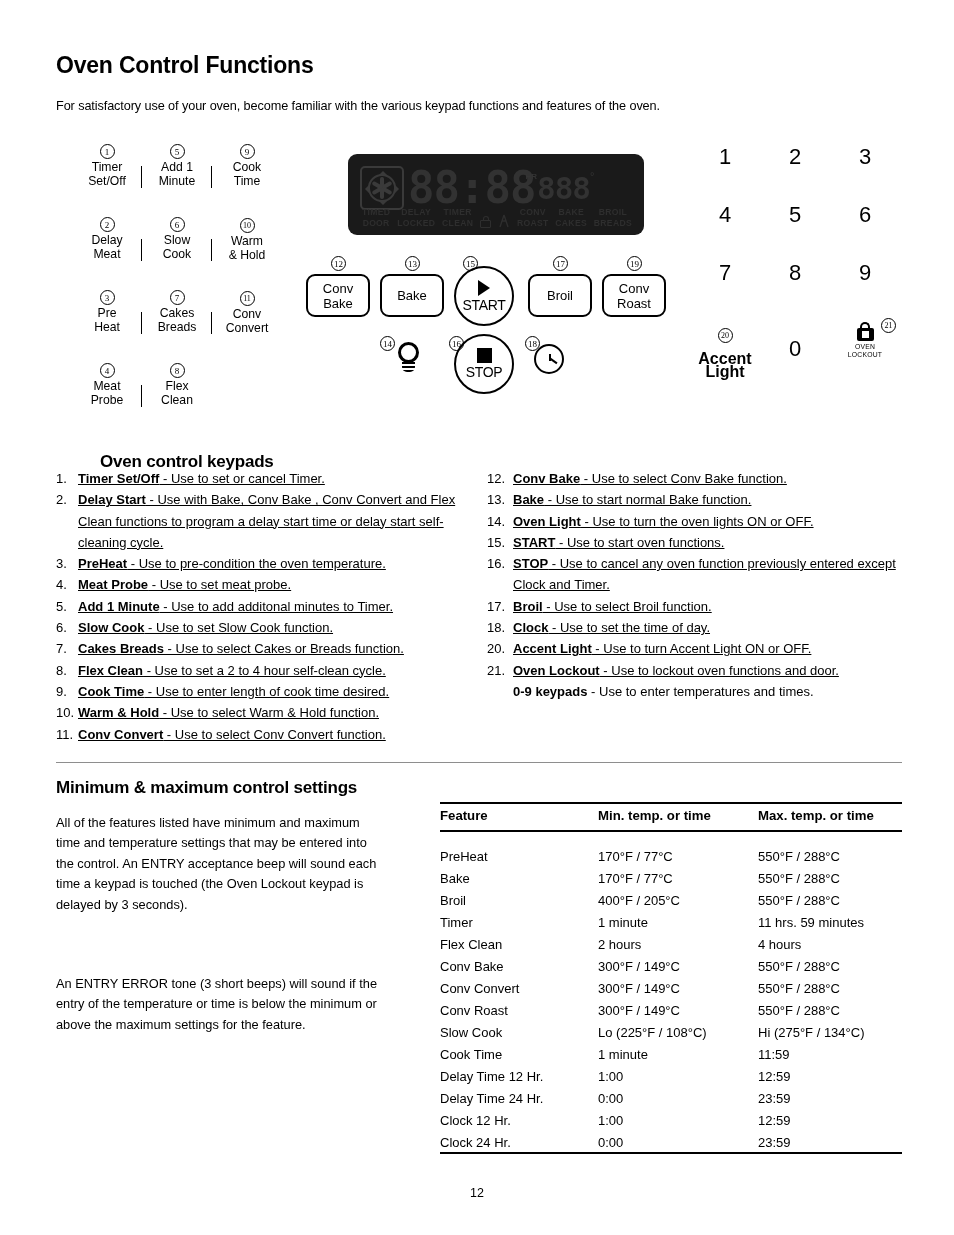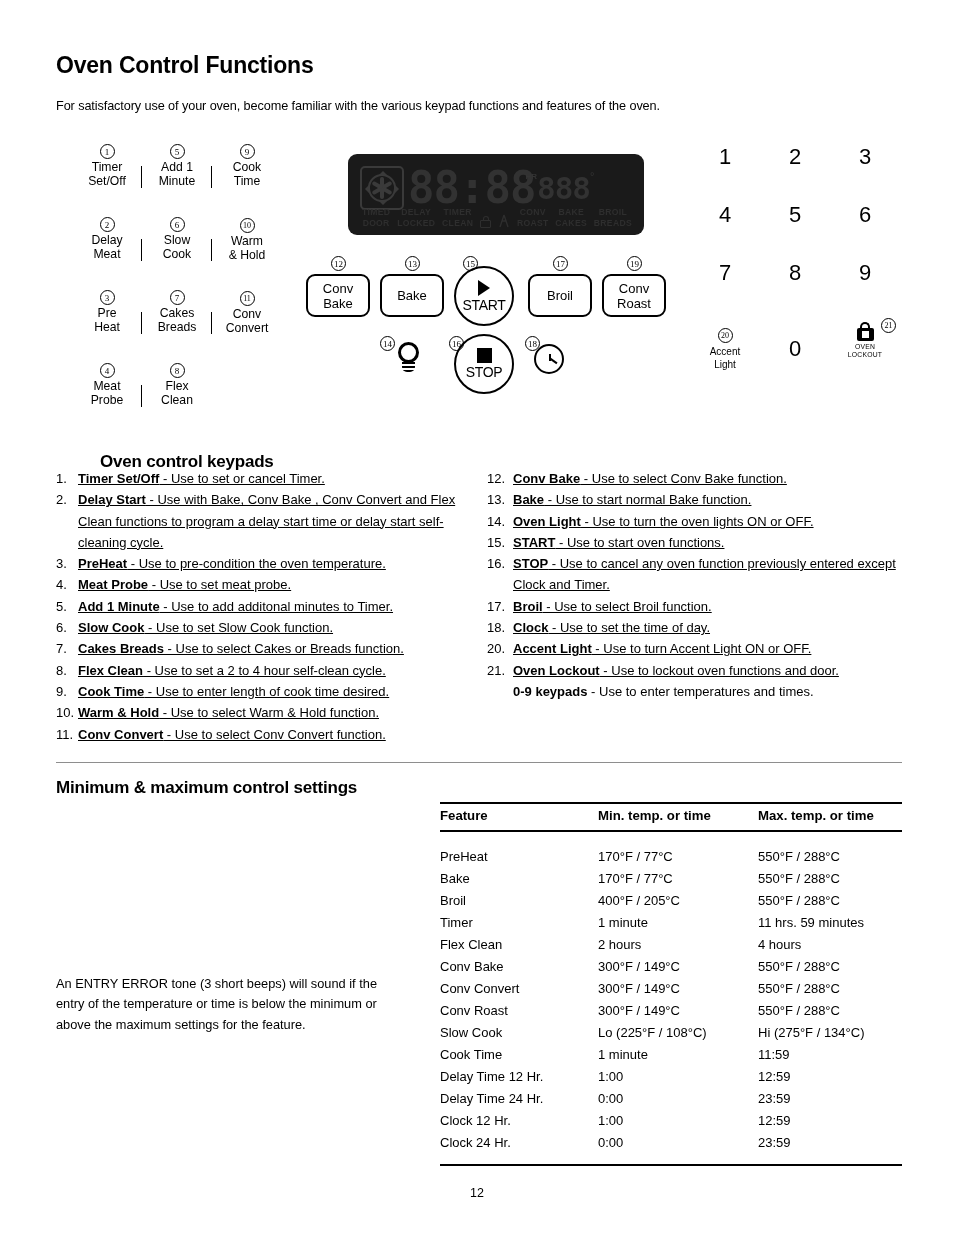--- a/index.html
+++ b/index.html
@@ -285,24 +285,24 @@
   .numpad-row { display: flex; height: 58px; }
   .numpad-cell {
     width: 70px;
     text-align: center;
     font-size: 22px;
     font-family: "Liberation Sans", sans-serif;
     position: relative;
   }
   .numpad-cell .key0 { line-height: 34px; }
   .np-accent {
-    font-size: 10px;
+    font-size: 16px;
     line-height: 13px;
     white-space: pre-line;
-    font-weight: normal;
+    font-weight: bold;
   }
   .lockout-icon {
     width: 17px; height: 19px;
     position: relative;
     margin: 0 auto 2px;
   }
   .lockout-icon .lbody {
     position: absolute; bottom: 0; left: 0;
     width: 17px; height: 13px;
     background: #000;
@@ -369,21 +369,21 @@
   }
   table.mm thead tr.top th { border-top: 2px solid #000; border-bottom: none; padding-top: 5px; }
   table.mm td {
     padding: 1.5px 0;
     vertical-align: top;
     line-height: 19px;
   }
   table.mm td.c1 { width: 158px; }
   table.mm td.c2 { width: 160px; }
   table.mm tr.spacer td { height: 14px; padding: 0; }
-  table.mm tr.lastline td { border-bottom: 2px solid #000; padding-bottom: 12px; }
+  table.mm tr.lastline td { border-bottom: 2px solid #000; padding-bottom: 0; }
 
   .pagenum {
     position: absolute;
     left: 0; top: 1186px;
     width: 954px;
     text-align: center;
     font-size: 12.5px;
   }
 </style>
 </head>
@@ -576,21 +576,21 @@
           <div class="numpad-cell">5</div>
           <div class="numpad-cell">6</div>
         </div>
         <div class="numpad-row">
           <div class="numpad-cell">7</div>
           <div class="numpad-cell">8</div>
           <div class="numpad-cell">9</div>
         </div>
         <div class="numpad-row">
           <div class="numpad-cell">
-            <div style="margin-bottom:1px"><span class="numcircle n2">20</span></div>
+            <div style="margin-bottom:8px"><span class="numcircle n2">20</span></div>
             <div class="np-accent">Accent
 Light</div>
           </div>
           <div class="numpad-cell">
             <div class="key0" style="padding-top:14px">0</div>
           </div>
           <div class="numpad-cell">
             <div style="position:relative;padding-top:4px">
               <span class="numcircle n2" style="position:absolute;right:4px;top:0">21</span>
               <div class="lockout-icon">
@@ -691,20 +691,21 @@
         <span class="idx wide">21.</span>
         <span class="txt"><b>Oven Lockout</b> - Use to lockout oven functions and door.</span>
       </div>
       <div class="note09"><b>0-9 keypads</b> - Use to enter temperatures and times.</div>
     </div>
 
   <div class="rule" style="left:56px; top:762px; width:846px;"></div>
 
   <div class="h2" style="left:56px; top:778px;">Minimum &amp; maximum control settings</div>
 
+  <div class="minmax-para" style="left:56px; top:813px; width:330px;">All of the features listed have minimum and maximum time and temperature settings that may be entered into the control.  An ENTRY acceptance beep will sound each time a keypad is touched (the Oven Lockout keypad is delayed by 3 seconds).</div>
 
   <div class="minmax-para" style="left:56px; top:974px; width:330px;">An ENTRY ERROR tone (3 short beeps) will sound if the entry of the temperature or time is below the minimum or above the maximum settings for the feature.</div>
 
   <table class="mm">
     <thead>
       <tr class="top">
         <th colspan="3" style="padding:0;height:2px"></th>
       </tr>
       <tr>
         <th class="c1">Feature</th>

